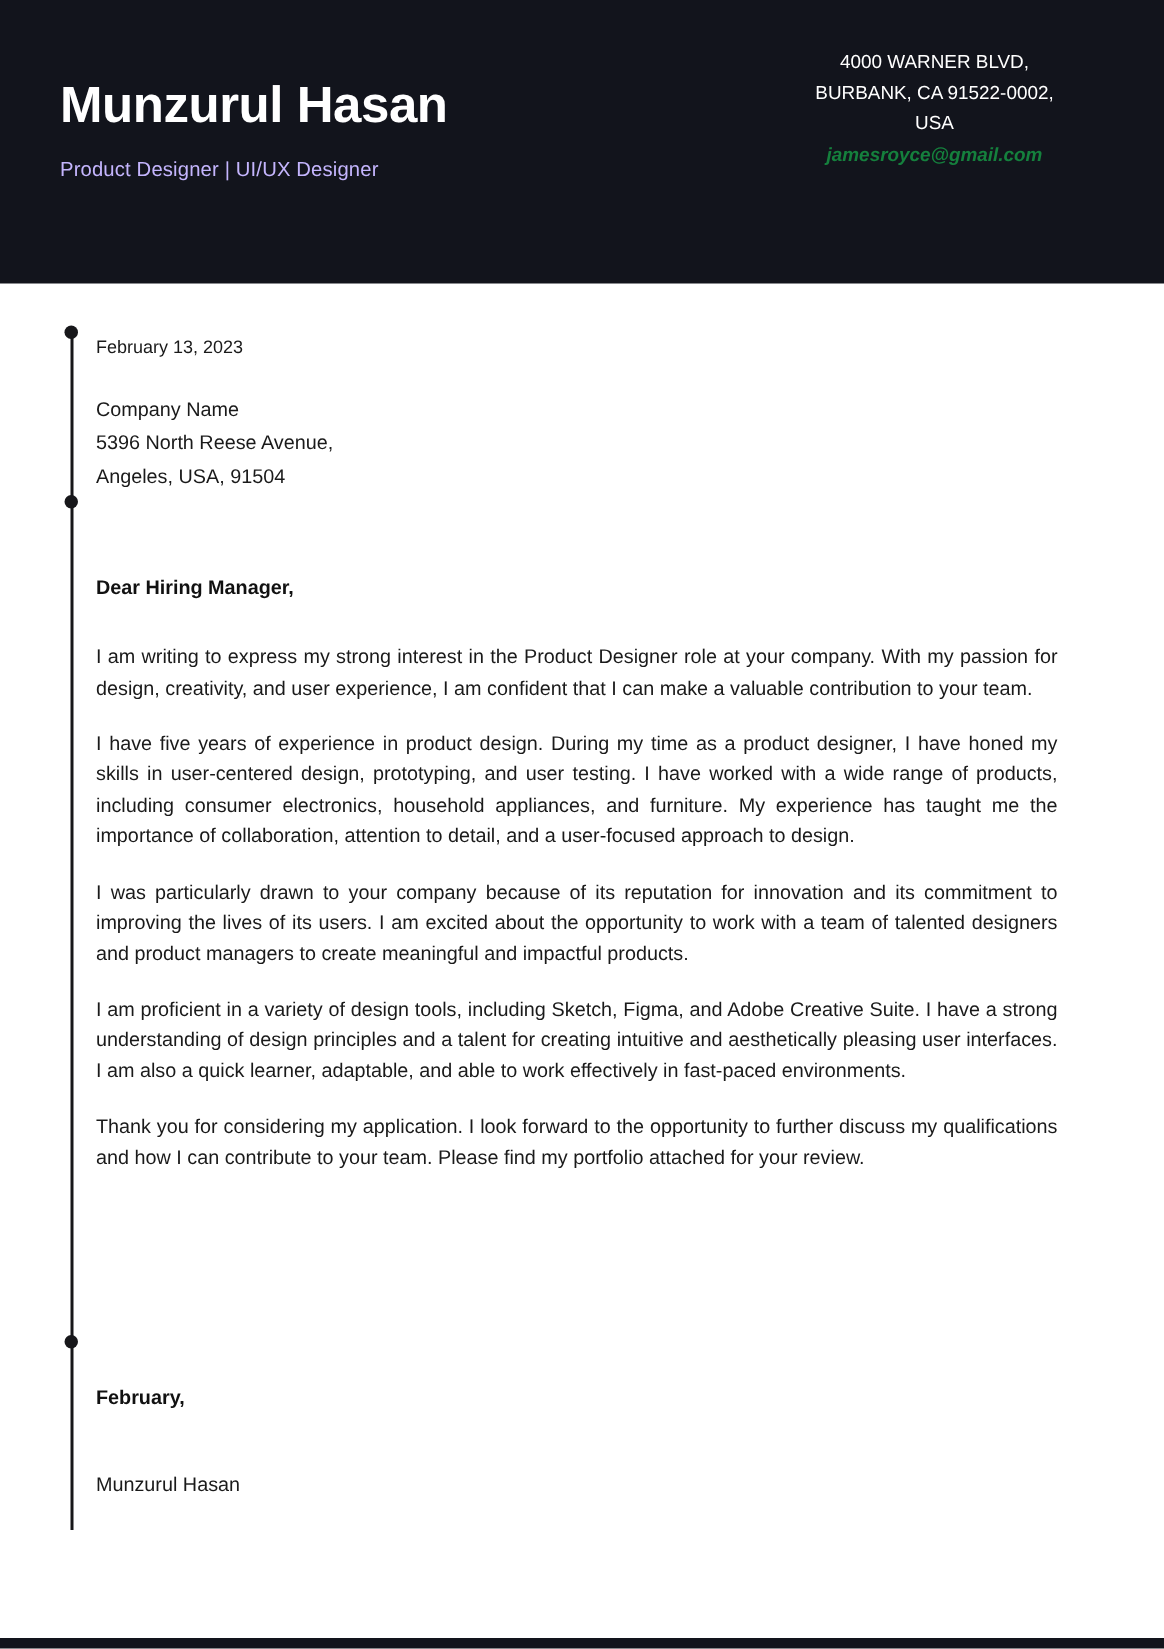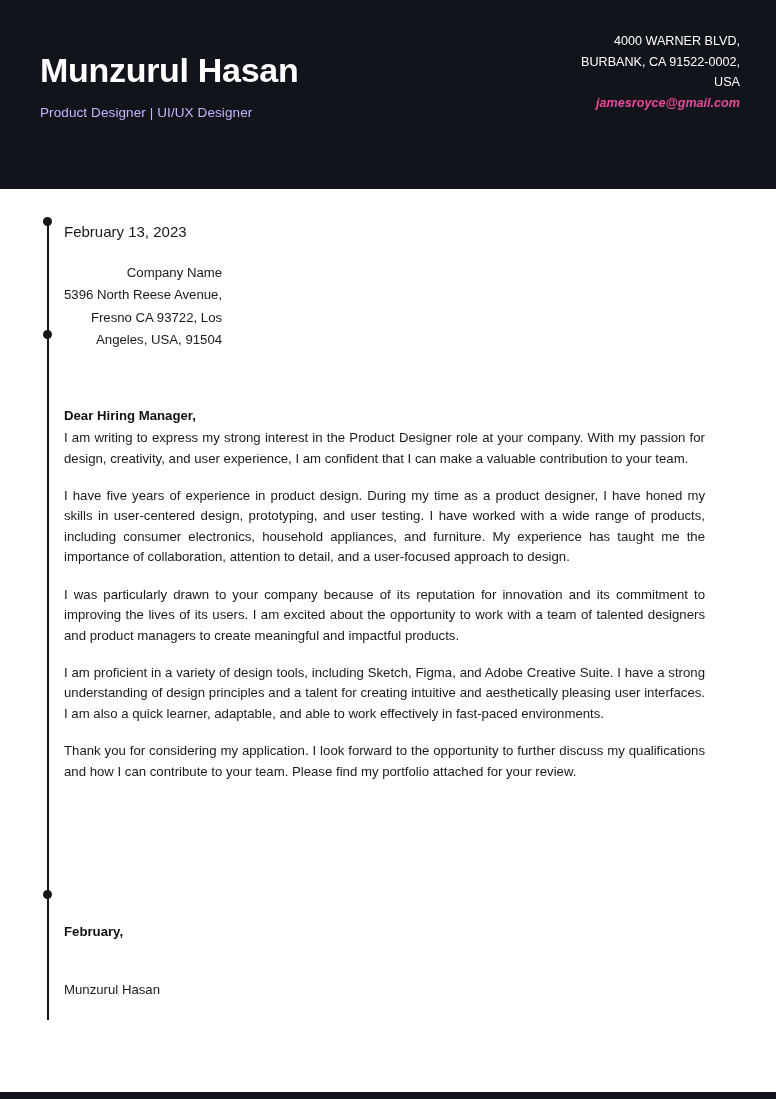--- a/index.html
+++ b/index.html
@@ -49,34 +49,34 @@
     font-size: 13.5px;
     font-weight: normal;
     color: #c4b5fd;
     margin: 0;
     padding-top: 16px;
     letter-spacing: 0.1px;
     white-space: nowrap;
   }
   .contact-block {
     position: absolute;
-    right: 36px;
+    right: 48px;
     top: 31px;
-    text-align: right;
+    text-align: center;
     width: 210px;
   }
   .contact-line {
     font-size: 12.6px;
     color: #ffffff;
     line-height: 20.6px;
     white-space: nowrap;
   }
   .contact-email {
     font-size: 12.6px;
-    color: #ec4899;
+    color: #15803d;
     line-height: 20.6px;
     font-style: italic;
     font-weight: bold;
     white-space: nowrap;
   }
 
   
   .timeline {
     position: absolute;
     left: 47px;
@@ -101,38 +101,37 @@
   .content {
     position: absolute;
     left: 64px;
     top: 0;
     width: 641px;
   }
   .date {
     position: absolute;
     top: 222px;
     left: 0;
-    font-size: 15px;
+    font-size: 12px;
     color: #1a1a1a;
     line-height: 19px;
   }
   .recipient {
     position: absolute;
     top: 262px;
     left: 0;
     font-size: 13.2px;
     color: #1a1a1a;
     line-height: 22.3px;
-    text-align: right;
   }
   .recipient div { white-space: nowrap; }
 
   .salutation {
     position: absolute;
-    top: 408px;
+    top: 384px;
     left: 0;
     font-size: 13.2px;
     font-weight: bold;
     color: #111111;
   }
   .letter-body {
     position: absolute;
     top: 428px;
     left: 0;
     width: 641px;
@@ -196,21 +195,20 @@
 <div class="timeline-dot dot-2"></div>
 <div class="timeline-dot dot-3"></div>
 
 <div class="content">
 
   <div class="date">February 13, 2023</div>
 
   <div class="recipient">
     <div>Company Name</div>
     <div>5396 North Reese Avenue,</div>
-    <div>Fresno CA 93722, Los</div>
     <div>Angeles, USA, 91504</div>
   </div>
 
   <div class="salutation">Dear Hiring Manager,</div>
 
   <div class="letter-body">
     <p class="para">I am writing to express my strong interest in the Product Designer role at your company. With my passion for design, creativity, and user experience, I am confident that I can make a valuable contribution to your team.</p>
     <p class="para">I have five years of experience in product design. During my time as a product designer, I have honed my skills in user-centered design, prototyping, and user testing. I have worked with a wide range of products, including consumer electronics, household appliances, and furniture. My experience has taught me the importance of collaboration, attention to detail, and a user-focused approach to design.</p>
     <p class="para">I was particularly drawn to your company because of its reputation for innovation and its commitment to improving the lives of its users. I am excited about the opportunity to work with a team of talented designers and product managers to create meaningful and impactful products.</p>
     <p class="para">I am proficient in a variety of design tools, including Sketch, Figma, and Adobe Creative Suite. I have a strong understanding of design principles and a talent for creating intuitive and aesthetically pleasing user interfaces. I am also a quick learner, adaptable, and able to work effectively in fast-paced environments.</p>

